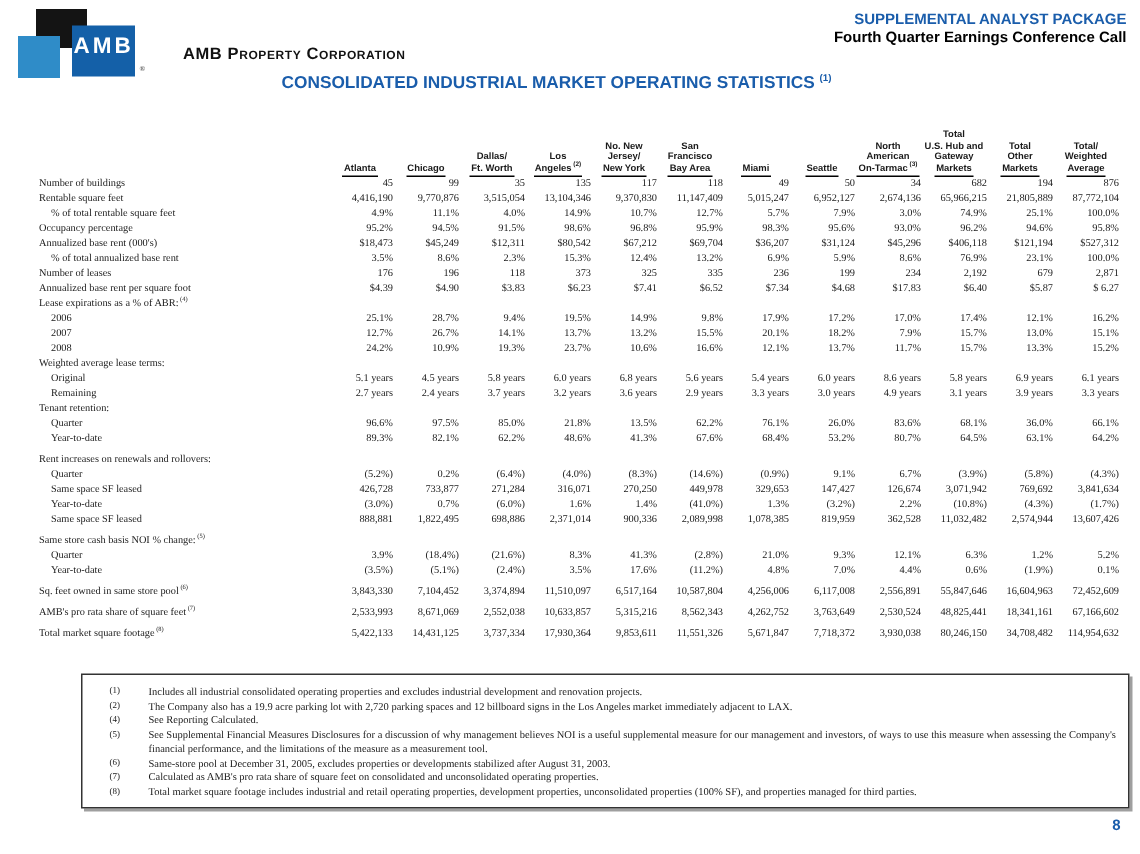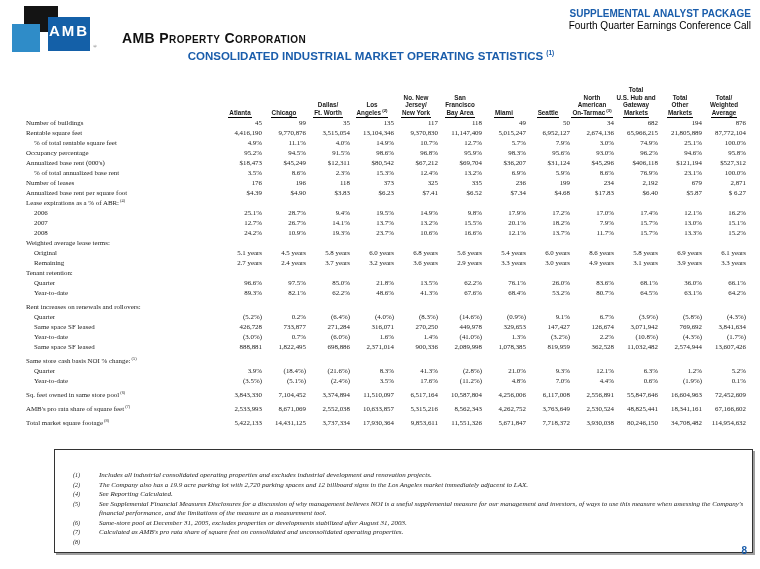--- a/index.html
+++ b/index.html
@@ -6,43 +6,43 @@
   html,body { width:760px; height:569px; background:#fff; font-family:"Liberation Serif", serif; color:#1a1a1a; position:relative; overflow:hidden; }
 
   
   .logo { position:absolute; left:8px; top:6px; width:110px; height:48px; }
   .logo .sq { position:absolute; }
   .sq-black { left:16px; top:0; width:34px; height:26px; background:#141414; z-index:1; }
   .sq-dark  { left:40px; top:11px; width:42px; height:34px; background:#1460a8; z-index:2; }
   .sq-light { left:4px;  top:18px; width:28px; height:28px; background:#2f8cc8; z-index:3; }
   .logo-text { position:absolute; left:13px; top:16px; z-index:4; color:#fff; font-family:"Liberation Sans", sans-serif; font-weight:bold; font-size:15px; letter-spacing:2px;margin-left:28px; }
   .logo-reg { position:absolute; left:85px; top:38px; z-index:4; font-size:5px; color:#444; }
-  .company { position:absolute; left:122px; top:30px; font-family:"Liberation Sans", sans-serif; font-weight:bold; font-size:14px; font-variant:small-caps; letter-spacing:.4px; color:#111; }
+  .company { position:absolute; left:122px; top:30px; font-family:"Liberation Sans", sans-serif; font-weight:bold; font-size:11px; font-variant:small-caps; letter-spacing:.4px; color:#111; }
   .top-right { position:absolute; top:7px; right:9px; text-align:right; font-family:"Liberation Sans", sans-serif; }
   .pkg-title { color:#1a5dab; font-weight:bold; font-size:10px; line-height:13px; }
-  .pkg-sub { color:#000; font-weight:normal; font-size:10px; line-height:12px; }
+  .pkg-sub { color:#000; font-weight:bold; font-size:10px; line-height:12px; }
 
   
   .page-title { position:absolute; top:46px; left:0; width:742px; text-align:center; color:#1a5dab; font-family:"Liberation Sans", sans-serif; font-weight:bold; }
   .pt-line1 { font-size:11.5px; line-height:14px; }
   .pt-line1 sup { font-size:6.5px; }
   .pt-line2 { font-size:11px; line-height:13px; }
 
   
   table.stats { position:absolute; top:86px; left:22px; border-collapse:collapse; table-layout:fixed; }
   table.stats th, table.stats td { padding:0; vertical-align:bottom; }
   th.col-h { font-family:"Liberation Sans", sans-serif; font-weight:bold; font-size:6.3px; line-height:7.5px; text-align:center; vertical-align:bottom; padding-bottom:1px; }
   th.col-h .ul { display:inline-block; border-bottom:.9px solid #000; padding:0 1px .5px 1px; }
   th.col-h sup, td.lbl sup { font-size:4.3px; vertical-align:super; line-height:0; }
   td.lbl { font-size:6.9px; line-height:10px; white-space:nowrap; text-align:left; }
   td.val { font-size:6.9px; line-height:10px; white-space:nowrap; text-align:right; padding-right:5px; }
   tr.gap td { padding-top:4px; }
 
   
-  .fn-box { position:absolute; left:54px; top:449px; width:699px; border:1px solid #333; box-shadow:2px 2px 0 rgba(80,80,80,.55); background:#fff; padding:21px 8px 5px 4px;font-style:italic; }
+  .fn-box { position:absolute; left:54px; top:449px; width:699px; border:1px solid #333; box-shadow:2px 2px 0 rgba(80,80,80,.55); background:#fff; padding:7px 8px 5px 4px; }
   .fn { display:flex; line-height:9.5px; }
   .fn-num { flex:0 0 40px; padding-left:14px; font-size:6px; }
   .fn-text { font-size:7px; }
 
   .page-num { position:absolute; right:13px; top:545px; color:#1a5dab; font-family:"Liberation Sans", sans-serif; font-weight:bold; font-size:10px; }
 </style>
 </head>
 <body>
 
 <div class="logo">
@@ -594,16 +594,17 @@
     <div class="fn">
       <div class="fn-num">(6)</div>
       <div class="fn-text">Same-store pool at December 31, 2005, excludes properties or developments stabilized after August 31, 2003.</div>
     </div>
     <div class="fn">
       <div class="fn-num">(7)</div>
       <div class="fn-text">Calculated as AMB's pro rata share of square feet on consolidated and unconsolidated operating properties.</div>
     </div>
     <div class="fn">
       <div class="fn-num">(8)</div>
+      <div class="fn-text">Total market square footage includes industrial and retail operating properties, development properties, unconsolidated properties (100% SF), and properties managed for third parties.</div>
     </div>
   </div>
 
 <div class="page-num">8</div>
 
 </body></html>

